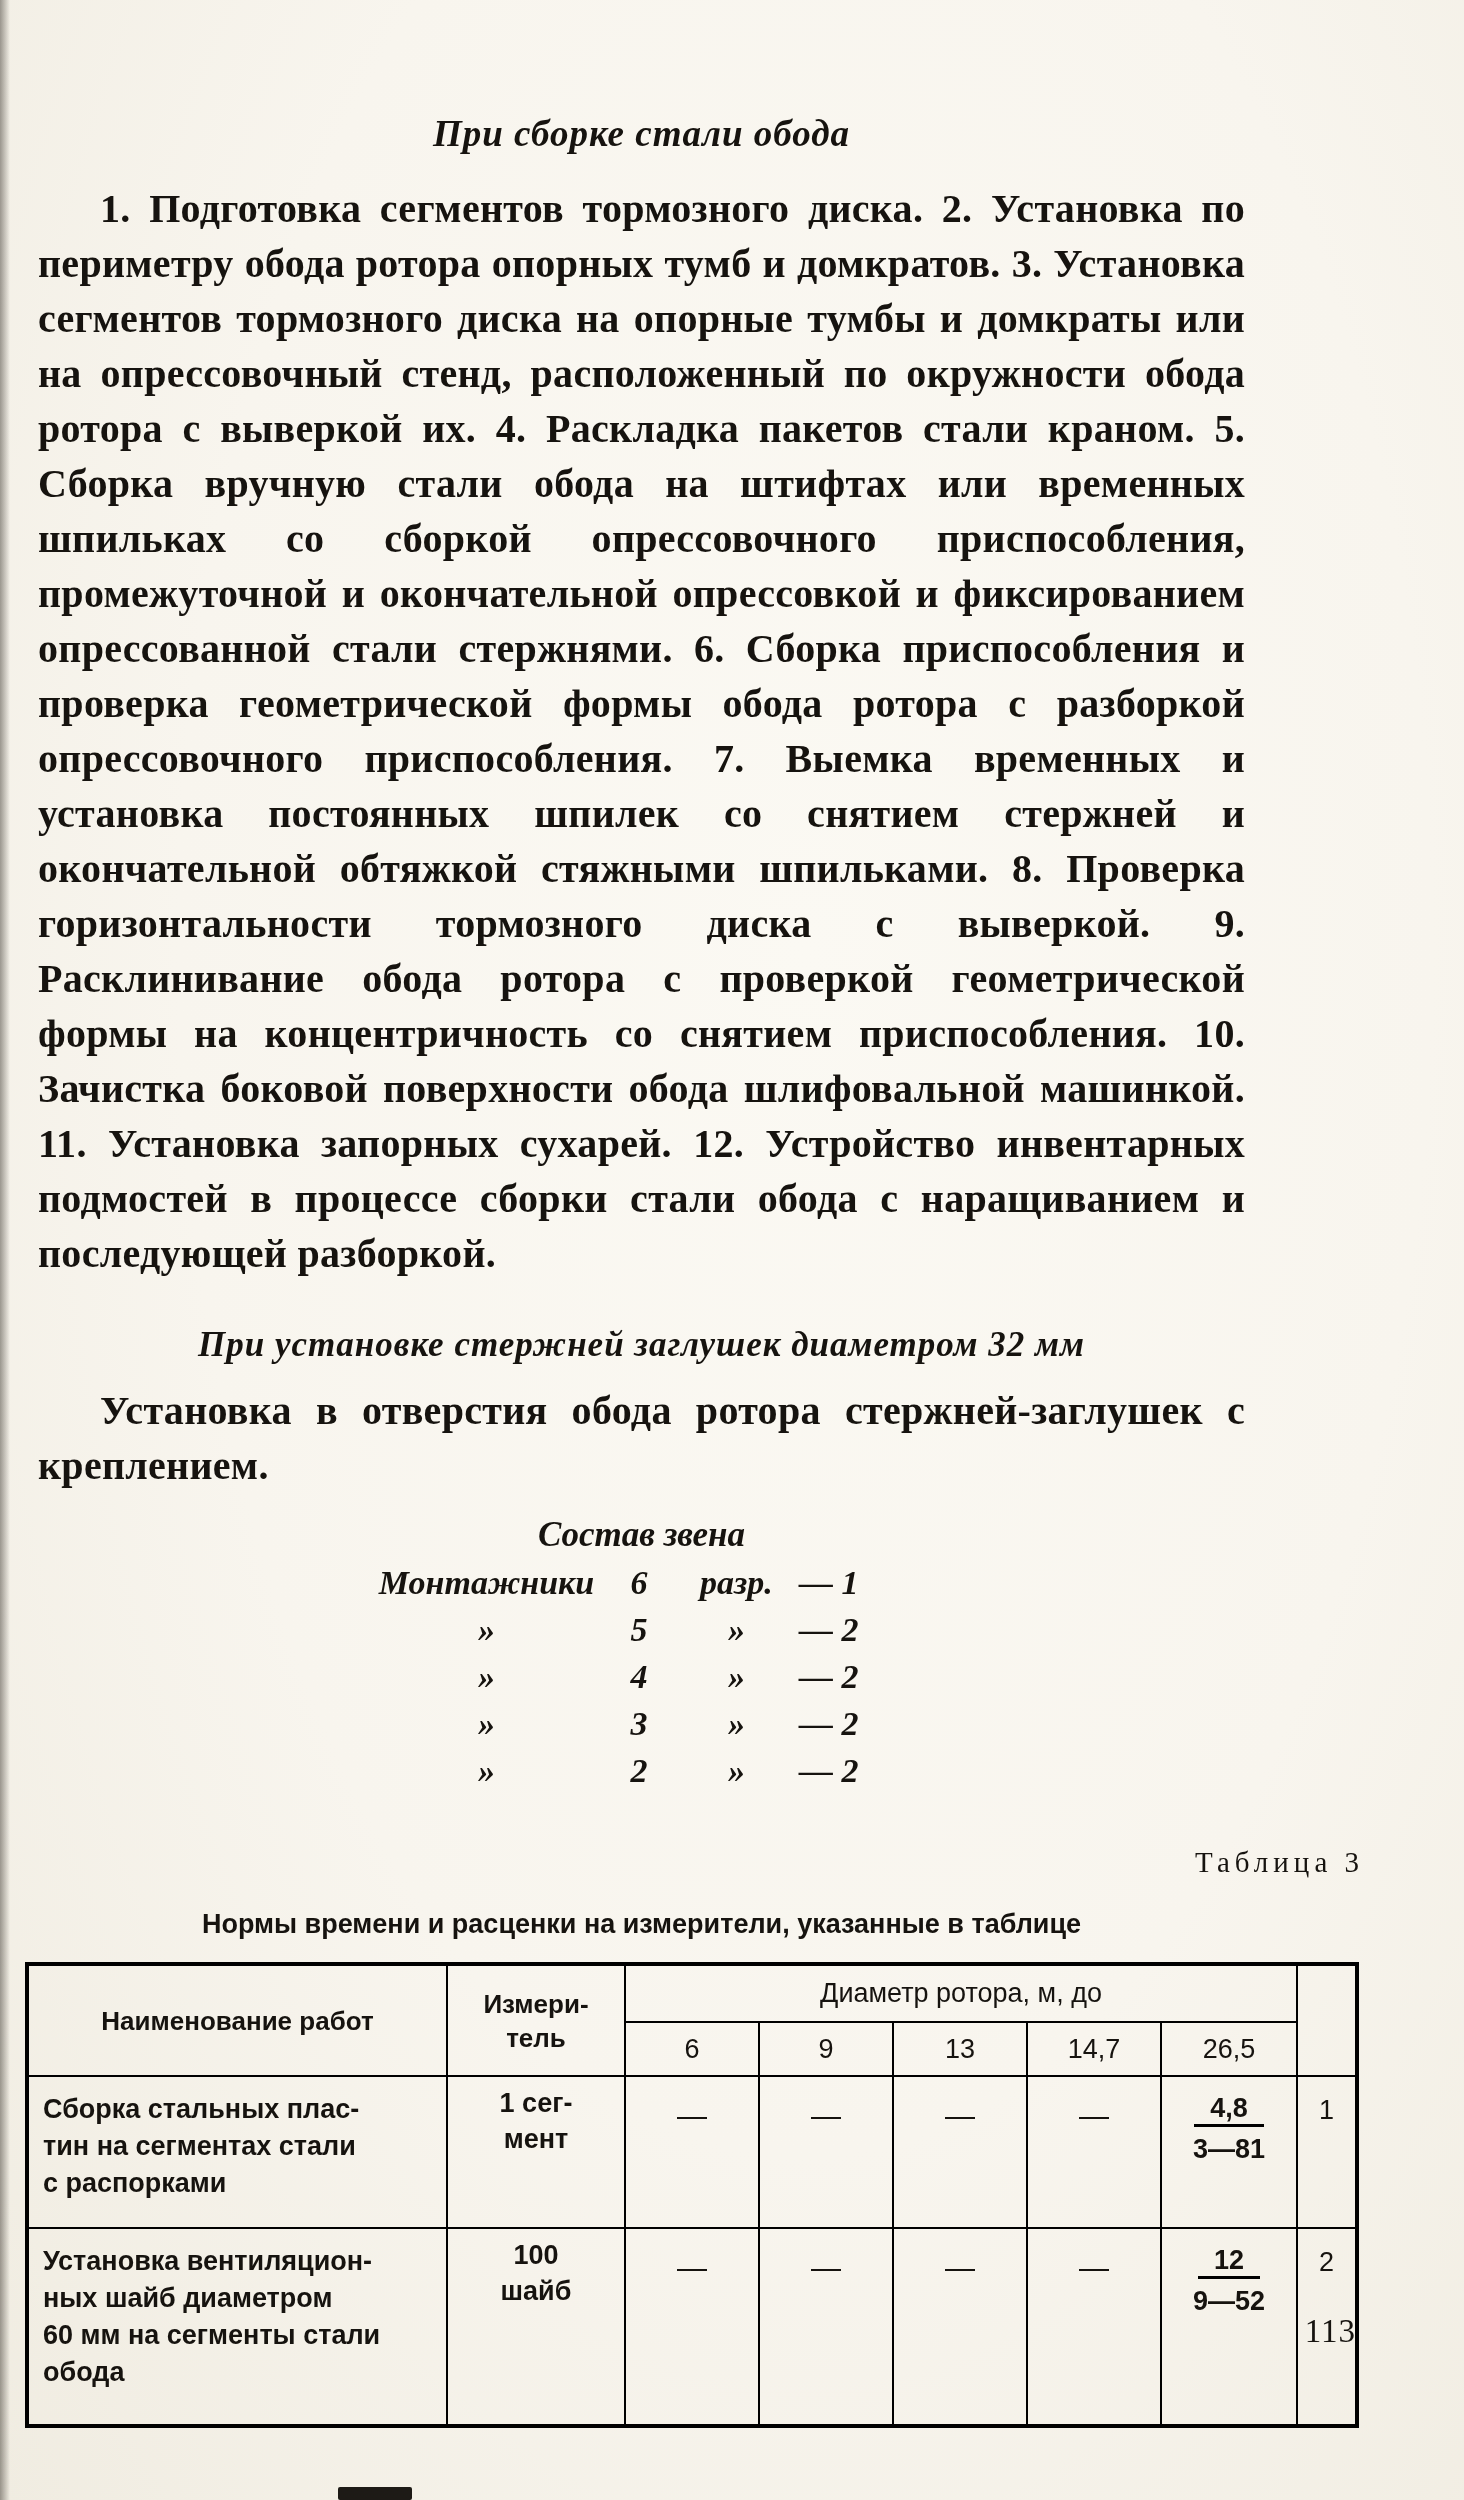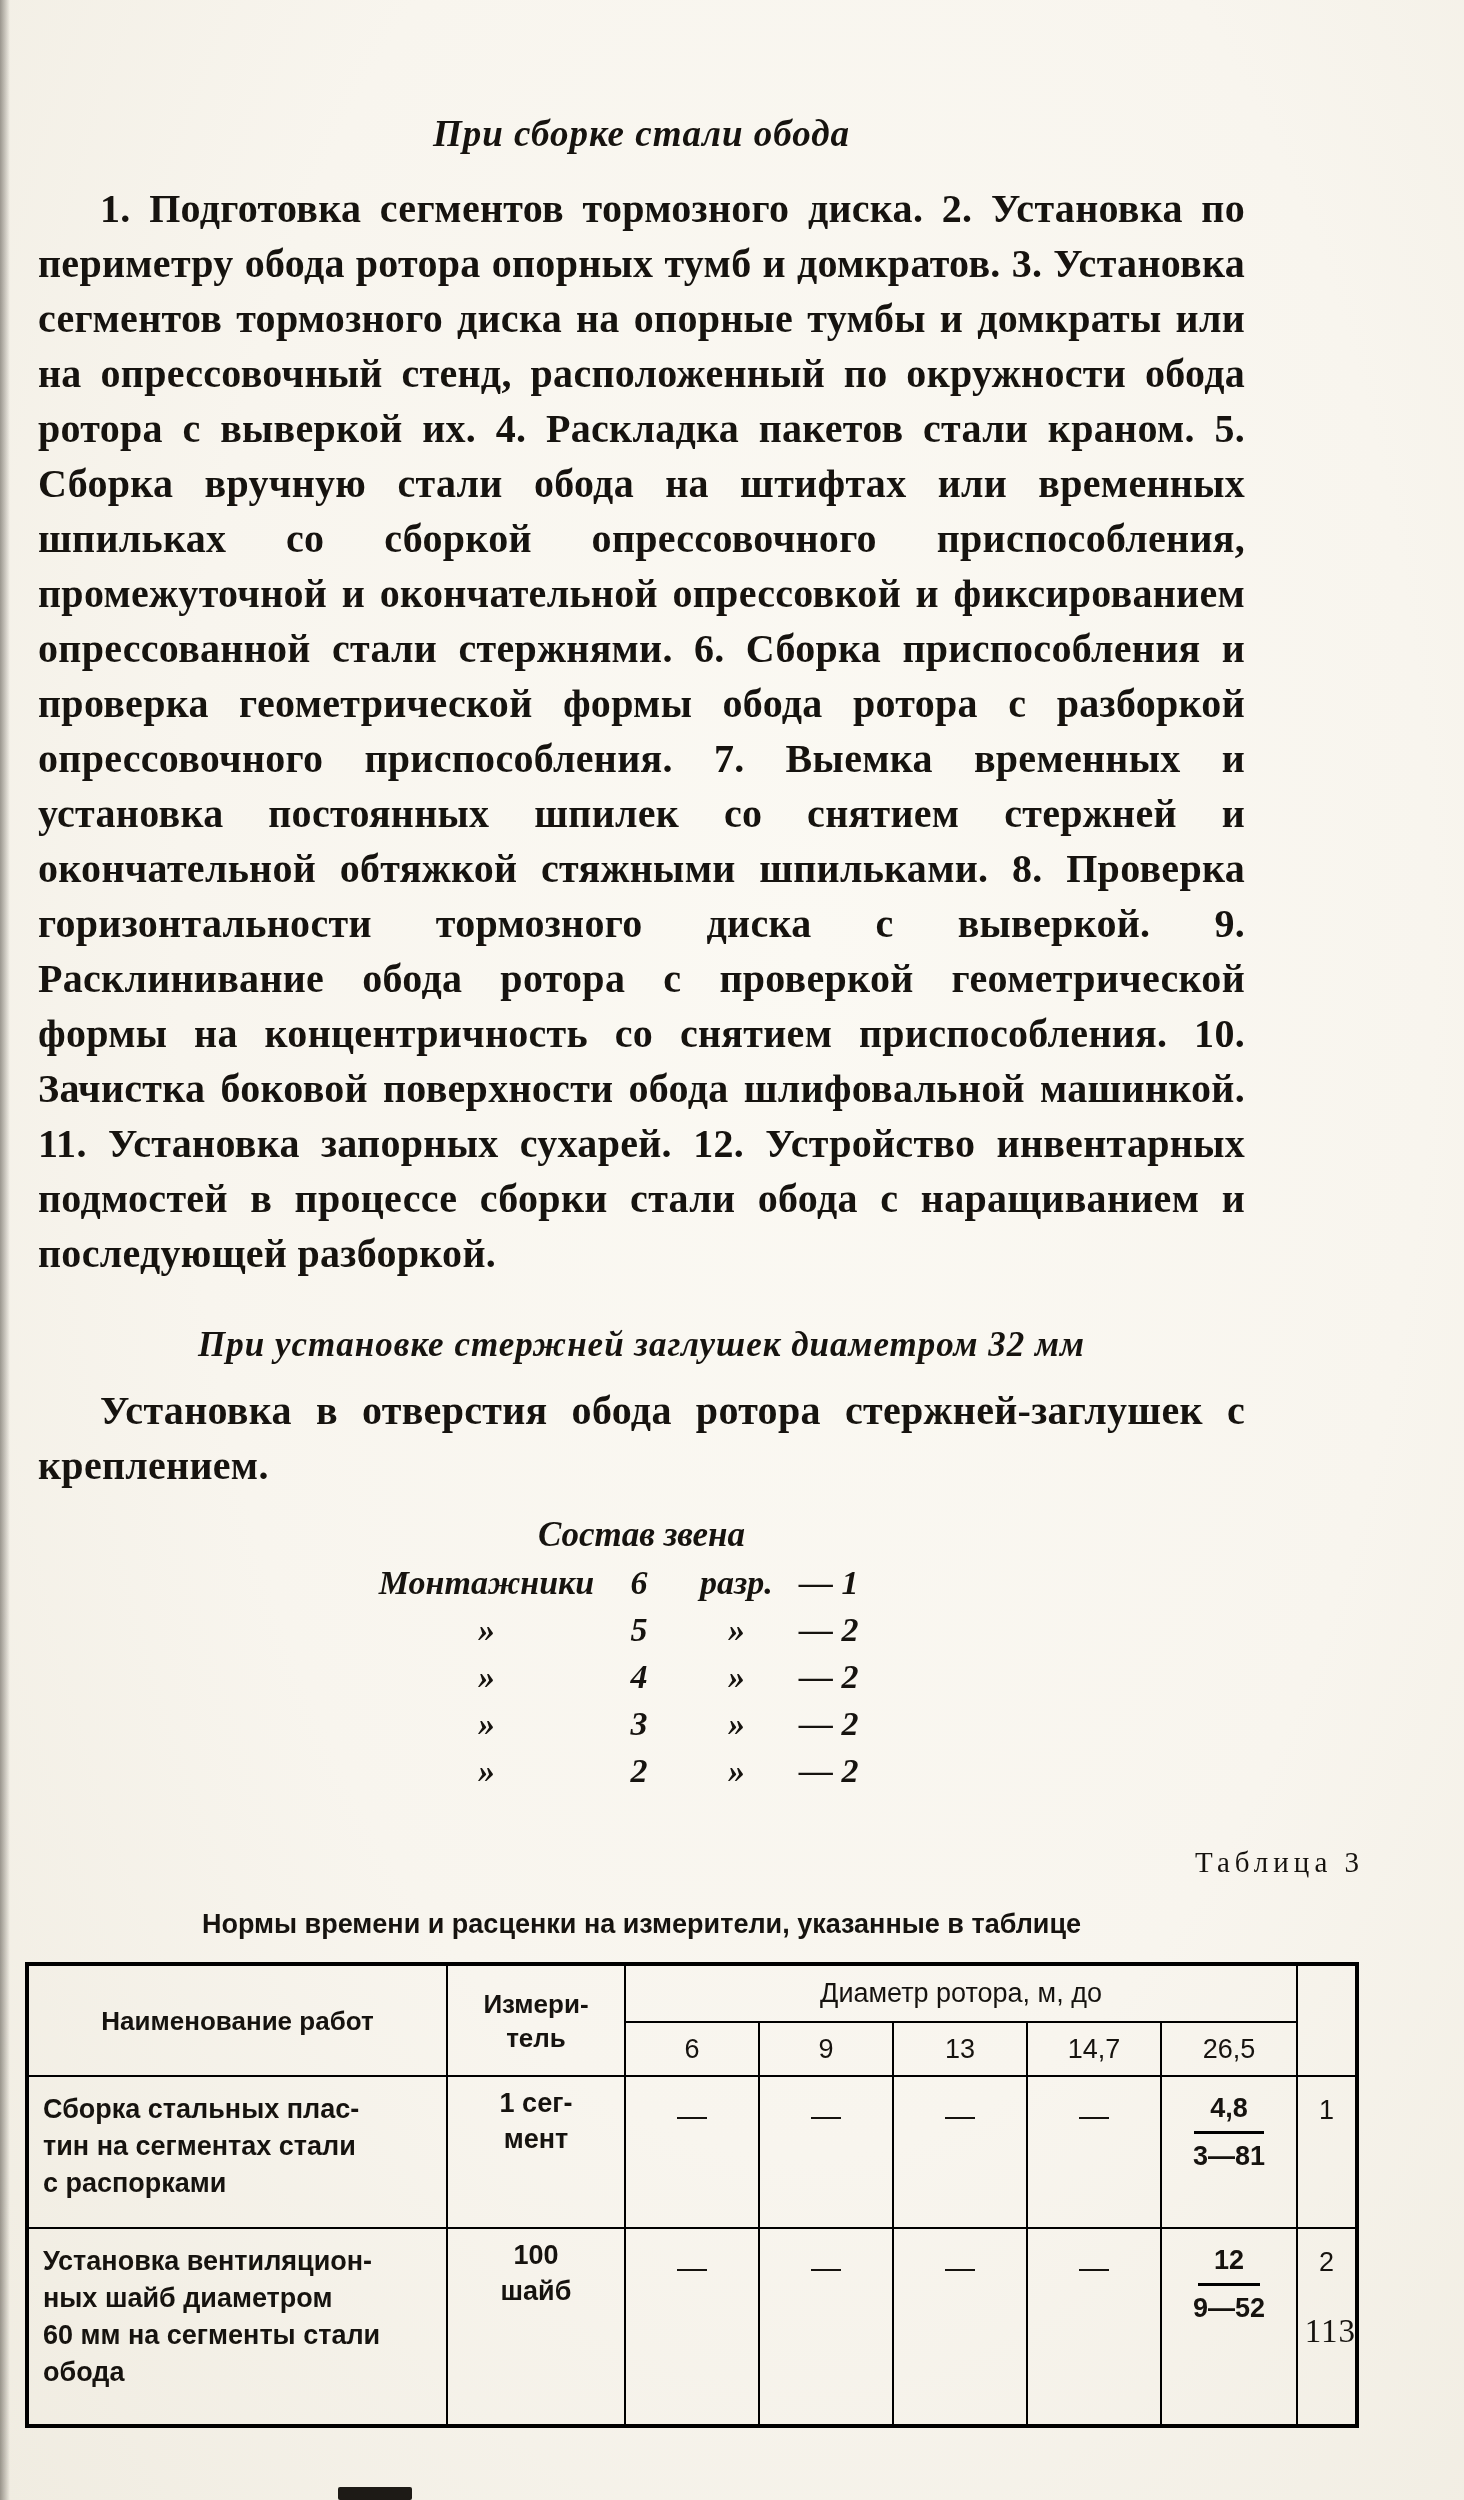--- a/index.html
+++ b/index.html
@@ -111,21 +111,21 @@
     line-height: 36px;
     padding-top: 8px;
   }
   td.dash-cell {
     text-align: center;
     font-weight: normal;
     font-size: 30px;
     padding-top: 22px;
   }
   td.frac-cell { text-align: center; font-weight: bold; padding-top: 16px; }
-  .frac-top { display: inline-block; padding: 0 16px 7px; border-bottom: 3px solid #000; }
+  .frac-top { display: inline-block; padding: 0 16px 0; border-bottom: 3px solid #000; }
   .frac-bottom { display: block; padding-top: 7px; }
   td.num-cell { text-align: center; font-weight: normal; padding-top: 18px; }
 
   tr.data-row-1 { height: 152px; }
   tr.data-row-2 { height: 198px; }
 
   .line { display: block; }
 
   .page-number {
     position: absolute;

